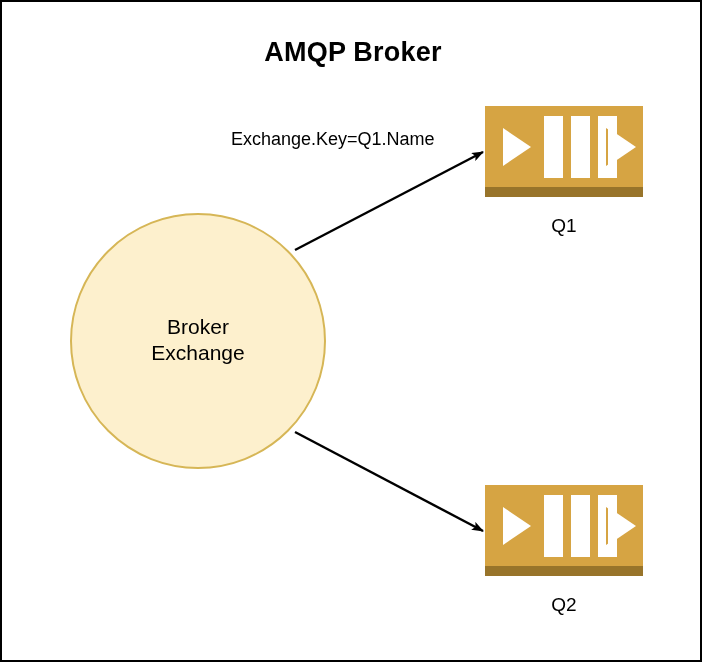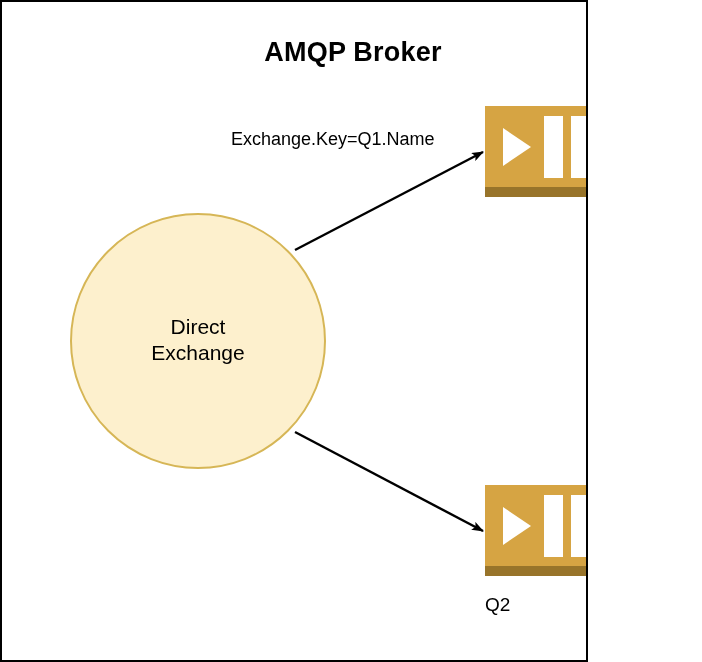--- a/index.html
+++ b/index.html
@@ -6,21 +6,21 @@
   html, body {
     margin: 0;
     padding: 0;
     background: #ffffff;
   }
   body {
     font-family: "Liberation Sans", sans-serif;
   }
   #canvas {
     position: relative;
-    width: 588px;
+    width: 702px;
     height: 662px;
     background: #ffffff;
     border: 2px solid #000000;
     box-sizing: border-box;
     overflow: hidden;
   }
   #diagram-svg {
     position: absolute;
     left: 0;
     top: 0;
@@ -63,21 +63,21 @@
     left: 483px;
     top: 212px;
     width: 158px;
     text-align: center;
     font-size: 19px;
   }
   #queue-q2-label {
     left: 483px;
     top: 591px;
     width: 158px;
-    text-align: left;
+    text-align: center;
     font-size: 19px;
   }
 </style>
 </head>
 <body>
 
 <div id="canvas">
 
   <svg id="diagram-svg" viewBox="0 0 702 662">
     <defs>
@@ -110,22 +110,23 @@
       <rect x="542" y="493" width="19" height="62" fill="#ffffff"></rect>
       <rect x="569" y="493" width="19" height="62" fill="#ffffff"></rect>
       <rect x="596" y="493" width="19" height="62" fill="#ffffff"></rect>
       <polygon points="604,505 632,524 604,543" fill="#d6a443"></polygon>
       <polygon points="606,505 634,524 606,543" fill="#ffffff"></polygon>
     </g>
   </svg>
 
   <div class="txt" id="title-text">AMQP Broker</div>
 
-  <div class="txt" id="exchange-label">Direct
+  <div class="txt" id="exchange-label">Broker
 Exchange</div>
 
   <div class="txt" id="binding-label-q1">Exchange.Key=Q1.Name</div>
 
 
+  <div class="txt" id="queue-q1-label">Q1</div>
 
   <div class="txt" id="queue-q2-label">Q2</div>
 
 </div>
 
 </body></html>

